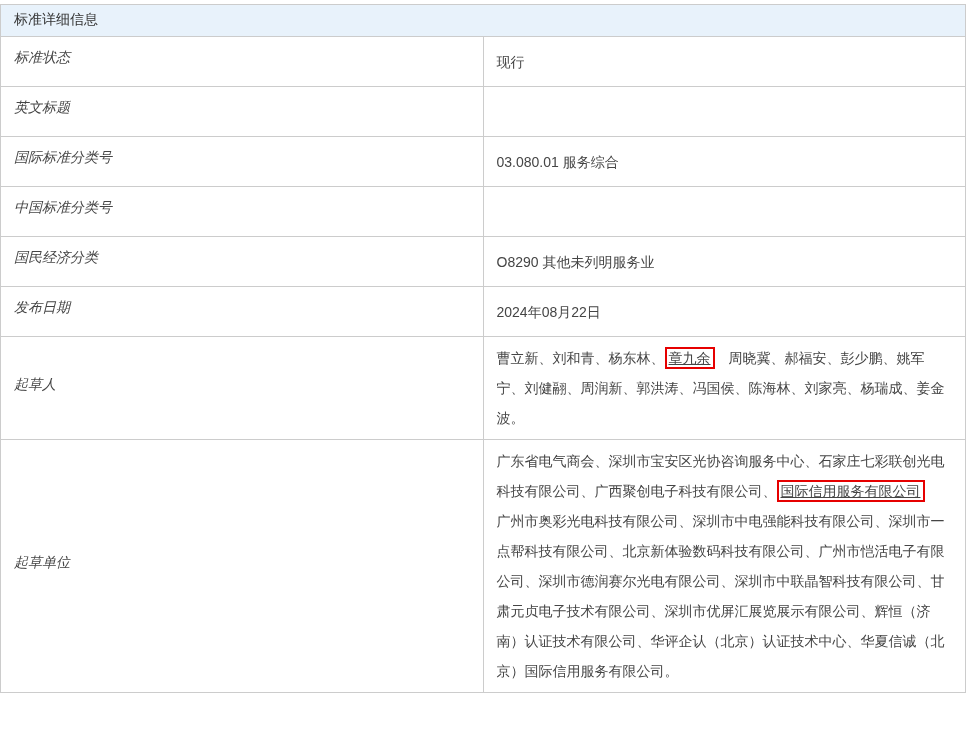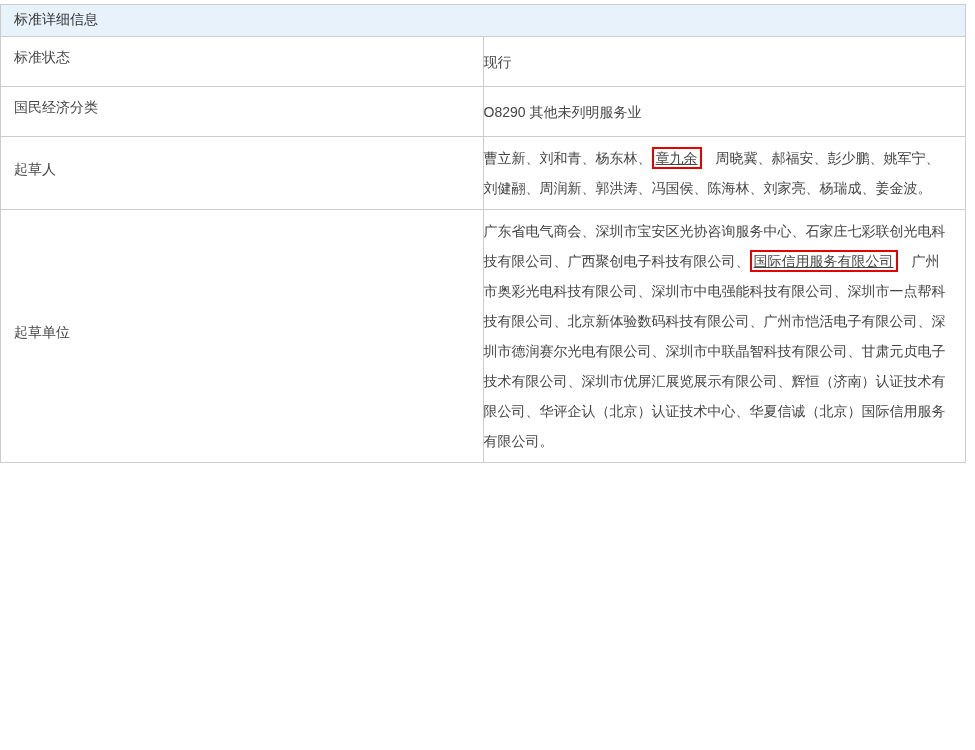--- a/index.html
+++ b/index.html
@@ -29,23 +29,24 @@
   td {
     border: 1px solid var(--border-color, #cccccc);
     font-size: 14px;
     color: var(--text-color, #444444);
     vertical-align: middle;
   }
   .label-cell {
     width: 131px;
     padding: 12px 8px 19px 13px;
     height: 43px;
+    font-style: italic;
   }
   .value-cell {
-    padding: 6px 14px 6px 0;
+    padding: 6px 14px 6px 13px;
     line-height: 30px;
   }
   .highlight {
     border: 2px solid var(--highlight-color, #e60000);
     padding: 1px 2px;
     box-decoration-break: clone;
     text-decoration: underline;
     -webkit-box-decoration-break: clone;
   }
 </style>
@@ -58,22 +59,38 @@
       <tr>
         <td colspan="2" class="header-cell">标准详细信息</td>
       </tr>
     </thead>
     <tbody>
         <tr>
           <td class="label-cell">标准状态</td>
           <td class="value-cell">现行</td>
         </tr>
         <tr>
+          <td class="label-cell">英文标题</td>
+          <td class="value-cell"></td>
+        </tr>
+        <tr>
+          <td class="label-cell">国际标准分类号</td>
+          <td class="value-cell">03.080.01 服务综合</td>
+        </tr>
+        <tr>
+          <td class="label-cell">中国标准分类号</td>
+          <td class="value-cell"></td>
+        </tr>
+        <tr>
           <td class="label-cell">国民经济分类</td>
           <td class="value-cell">O8290 其他未列明服务业</td>
+        </tr>
+        <tr>
+          <td class="label-cell">发布日期</td>
+          <td class="value-cell">2024年08月22日</td>
         </tr>
         <tr>
           <td class="label-cell">起草人</td>
           <td class="value-cell"><span>曹立新、刘和青、杨东林、</span><span class="highlight">章九余</span><span>　周晓冀、郝福安、彭少鹏、姚军宁、刘健翮、周润新、郭洪涛、冯国侯、陈海林、刘家亮、杨瑞成、姜金波。</span></td>
         </tr>
         <tr>
           <td class="label-cell">起草单位</td>
           <td class="value-cell"><span>广东省电气商会、深圳市宝安区光协咨询服务中心、石家庄七彩联创光电科技有限公司、广西聚创电子科技有限公司、</span><span class="highlight">国际信用服务有限公司</span><span>　广州市奥彩光电科技有限公司、深圳市中电强能科技有限公司、深圳市一点帮科技有限公司、北京新体验数码科技有限公司、广州市恺活电子有限公司、深圳市德润赛尔光电有限公司、深圳市中联晶智科技有限公司、甘肃元贞电子技术有限公司、深圳市优屏汇展览展示有限公司、辉恒（济南）认证技术有限公司、华评企认（北京）认证技术中心、华夏信诚（北京）国际信用服务有限公司。</span></td>
         </tr>
       </tbody>

